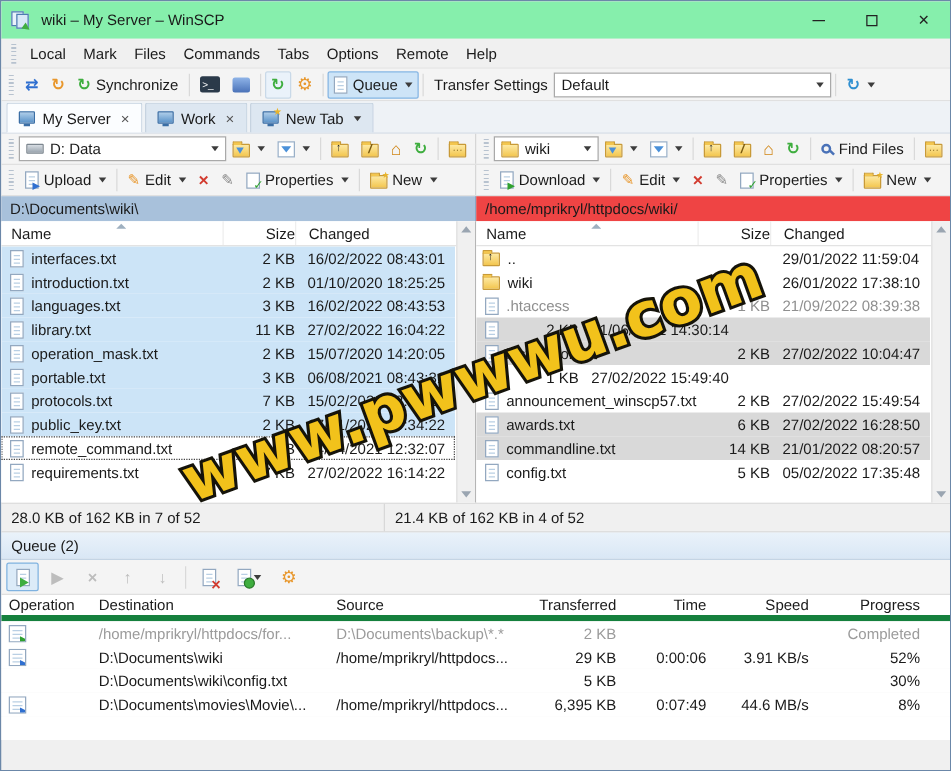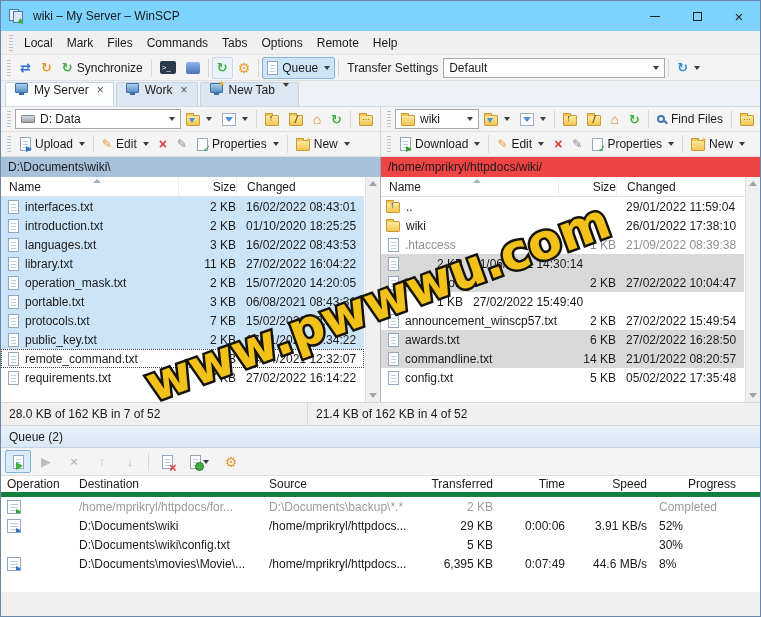--- a/index.html
+++ b/index.html
@@ -1,21 +1,21 @@
 <!DOCTYPE html>
 <html><head>
 <meta charset="utf-8">
 <style>
   *{box-sizing:border-box;margin:0;padding:0}
   html,body{background:#cfd8e2}
   body{font-family:"Liberation Sans","DejaVu Sans",sans-serif;font-size:12px;color:#1a1a1a}
   .app{position:relative;width:761px;height:617px;background:#f0f0f0;border:1px solid #6b87a8;overflow:hidden}
 
   
-  .titlebar{height:30px;background:#7dd3fc;display:flex;align-items:center;padding-left:8px}
+  .titlebar{height:30px;background:#86efac;display:flex;align-items:center;padding-left:8px}
   .app-icon{position:relative;width:17px;height:15px;flex:none}
   .app-icon i{position:absolute;left:0;top:0;width:10px;height:12px;background:#eaf2fb;border:1px solid #4d7bb0}
   .app-icon i+i{left:4px;top:2px;background:#d8e8f8}
   .app-icon::after{content:"";position:absolute;right:-1px;bottom:-2px;border:3px solid transparent;border-left:6px solid #3fae3f;transform:rotate(35deg)}
   .title-text{margin-left:7px;flex:1;font-size:12px}
   .win-btn{width:42px;height:30px;display:flex;align-items:center;justify-content:center;color:#222}
   .glyph-min{width:10px;height:1px;background:#222}
   .glyph-max{width:9px;height:9px;border:1px solid #222}
   .glyph-close{font-size:15px;line-height:1}
 
@@ -76,21 +76,21 @@
   .icon-folder.badge-open::after{content:"";position:absolute;left:2px;top:2px;border:3px solid transparent;border-bottom:5px solid #4a90d9;transform:rotate(180deg)}
   .qicon{position:relative;margin:0}
   .qicon.download::after{content:"";position:absolute;right:-5px;bottom:-2px;border:3px solid transparent;border-left:6px solid #2fa12f}
   .qicon.upload::after{content:"";position:absolute;right:-5px;bottom:-2px;border:3px solid transparent;border-left:6px solid #2f6fd0}
   .qicon.play-badge::after{content:"";position:absolute;right:-4px;bottom:-2px;border:4px solid transparent;border-left:7px solid #3fae3f}
   .qicon.x-badge::after{content:"×";position:absolute;right:-5px;bottom:-7px;color:#d23b2f;font-weight:bold;font-size:13px}
   .qicon.power-badge::after{content:"";position:absolute;right:-4px;bottom:-3px;width:7px;height:7px;border-radius:50%;background:#3fae3f;border:1px solid #2a7a2a}
 
   
   .tabbar{height:26px;background:#eef2f6;border-bottom:1px solid #d4dce5;display:flex;align-items:flex-end;padding-left:4px}
-  .tab{height:24px;display:flex;align-items:flex-start;gap:6px;padding:0 9px;border:1px solid #c6d3e0;border-bottom:none;background:#dde7f1;margin-right:2px;border-radius:2px 2px 0 0;position:relative}
+  .tab{height:24px;display:flex;align-items:center;gap:6px;padding:0 9px;border:1px solid #c6d3e0;border-bottom:none;background:#dde7f1;margin-right:2px;border-radius:2px 2px 0 0;position:relative}
   .tab.active{background:#fbfdff}
   .tab .close{font-size:12px;color:#555;margin-left:2px}
 
   
   .srow{display:flex;height:25px;background:#f4f4f4;border-bottom:1px solid #e0e0e0}
   .srow .half{display:flex;align-items:center;padding:0 2px;width:380px;border-right:1px solid #d6d6d6}
   .srow .half.rhalf{flex:1;border-right:none}
 
   
   .path-row{display:flex;height:20px}
@@ -130,21 +130,21 @@
   .qtoolbar{height:28px;background:#f4f4f4;border-bottom:1px solid #e0e0e0;display:flex;align-items:center;padding-left:4px;gap:2px}
   .qbtn{width:26px;height:23px;display:flex;align-items:center;justify-content:center;border:1px solid transparent;border-radius:2px}
   .qbtn.active{border-color:#7fb2e0;background:#dcebf8}
   .dis{color:#bdbdbd!important;font-weight:bold;font-size:13px}
   .qhead,.qrow{display:grid;grid-template-columns:72px 190px 158px 78px 72px 82px 1fr;align-items:center;background:#fff}
   .qhead{height:21px;border-bottom:5px solid #15803d}
   .qhead span{padding:0 6px;white-space:nowrap}
   .qhead span.r,.qrow .r{text-align:right;padding-right:6px}
   .qrow{height:19px}
   .qrow span{padding:0 6px;white-space:nowrap;overflow:hidden}
-  .qrow .prog{padding-right:24px;text-align:left}
+  .qrow .prog{padding-right:24px;text-align:right}
   .qrow.completed{color:#9b9b9b}
   .qop{display:flex;align-items:center;padding-left:10px}
   .qfill{height:19px;background:#fff}
 
   
   .statusbar{height:24px;background:#f0f0f0;border-top:1px solid #d0d0d0;display:flex;align-items:stretch}
   .sseg{display:flex;align-items:center;justify-content:center;border-right:1px solid #dcdcdc}
   .sseg.grow{flex:1;border-right:1px solid #dcdcdc}
   .sseg.proto{width:82px}
   .sseg.lockseg{width:52px}

